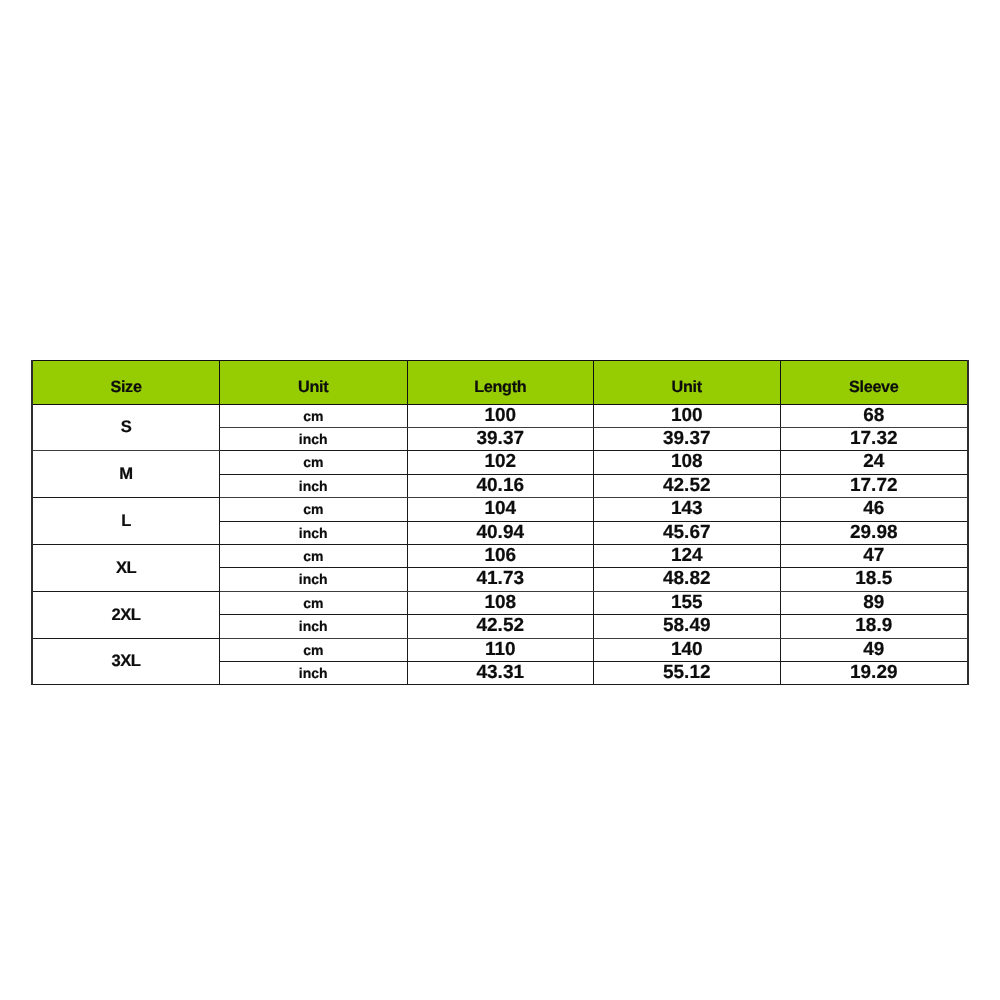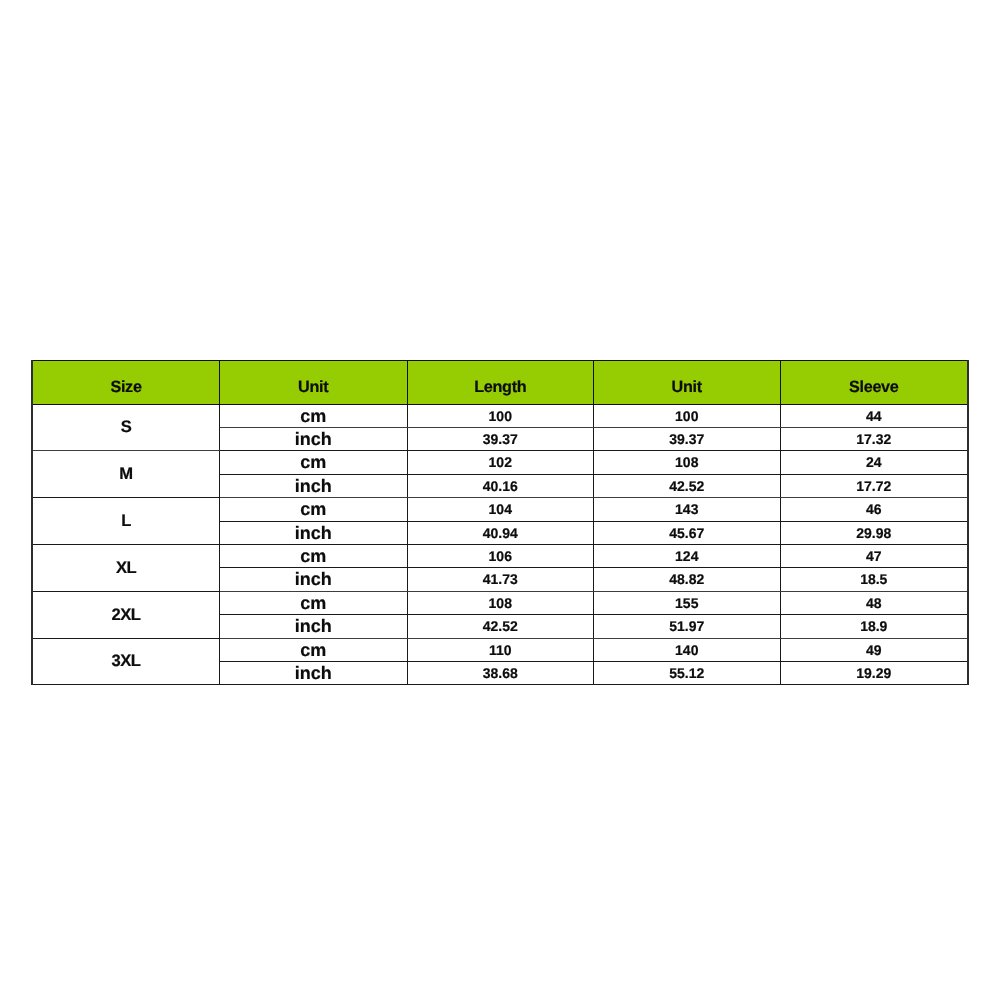--- a/index.html
+++ b/index.html
@@ -50,24 +50,24 @@
     height: 34.5px;
     line-height: 34.5px;
     font-size: 16.2px;
     letter-spacing: -0.3px;
     border-color: #111111;
   }
 
   #size-chart tbody td {
     height: 22.4px;
     line-height: 22.4px;
-    font-size: 14px;
-  }
-
-  #size-chart tbody td.unit-cell { font-size: 18px; }
+    font-size: 19px;
+  }
+
+  #size-chart tbody td.unit-cell { font-size: 14px; }
   #size-chart tbody td.size-cell { font-size: 16.6px; letter-spacing: -0.5px; border-color: #191919; }
 
   
   #size-chart tbody tr.soft-bottom td { border-bottom-color: #3d3d3d; }
   #size-chart tbody tr.soft-top td    { border-top-color: #3d3d3d; }
 
   
   .cell-text {
     display: block;
     position: relative;
@@ -121,21 +121,21 @@
         <td class="unit-cell">
           <span class="cell-text">cm</span>
         </td>
         <td class="length-cell">
           <span class="cell-text">100</span>
         </td>
         <td class="bust-cell">
           <span class="cell-text">100</span>
         </td>
         <td class="sleeve-cell">
-          <span class="cell-text">44</span>
+          <span class="cell-text">68</span>
         </td>
       </tr>
       <tr class="unit-inch soft-top">
         <td class="unit-cell">
           <span class="cell-text">inch</span>
         </td>
         <td class="length-cell">
           <span class="cell-text">39.37</span>
         </td>
         <td class="bust-cell">
@@ -245,32 +245,32 @@
         <td class="unit-cell">
           <span class="cell-text">cm</span>
         </td>
         <td class="length-cell">
           <span class="cell-text">108</span>
         </td>
         <td class="bust-cell">
           <span class="cell-text">155</span>
         </td>
         <td class="sleeve-cell">
-          <span class="cell-text">48</span>
+          <span class="cell-text">89</span>
         </td>
       </tr>
       <tr class="unit-inch soft-bottom">
         <td class="unit-cell">
           <span class="cell-text">inch</span>
         </td>
         <td class="length-cell">
           <span class="cell-text">42.52</span>
         </td>
         <td class="bust-cell">
-          <span class="cell-text">51.97</span>
+          <span class="cell-text">58.49</span>
         </td>
         <td class="sleeve-cell">
           <span class="cell-text">18.9</span>
         </td>
       </tr>
       <tr class="unit-cm soft-top">
         <td class="size-cell" rowspan="2">
           <span class="cell-text">3XL</span>
         </td>
         <td class="unit-cell">
@@ -284,21 +284,21 @@
         </td>
         <td class="sleeve-cell">
           <span class="cell-text">49</span>
         </td>
       </tr>
       <tr class="unit-inch">
         <td class="unit-cell">
           <span class="cell-text">inch</span>
         </td>
         <td class="length-cell">
-          <span class="cell-text">38.68</span>
+          <span class="cell-text">43.31</span>
         </td>
         <td class="bust-cell">
           <span class="cell-text">55.12</span>
         </td>
         <td class="sleeve-cell">
           <span class="cell-text">19.29</span>
         </td>
       </tr>
     </tbody>
 </table>

